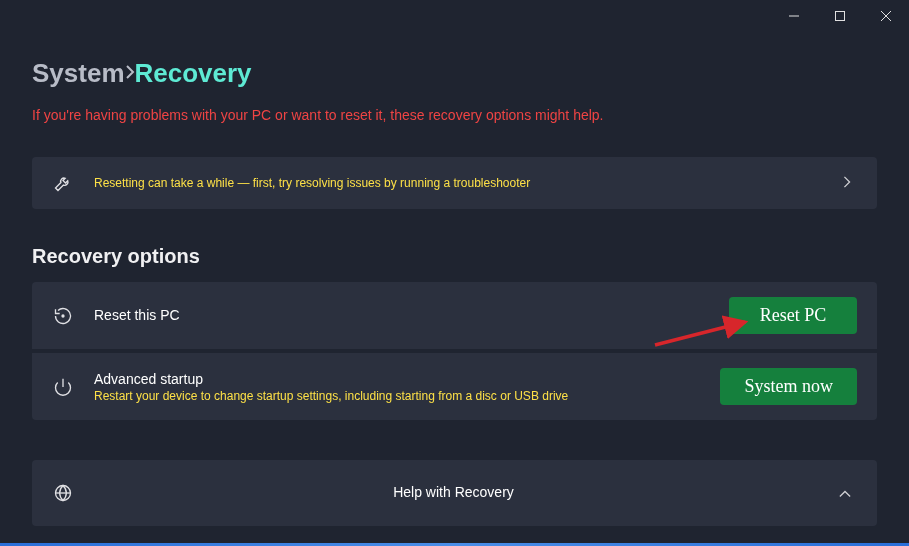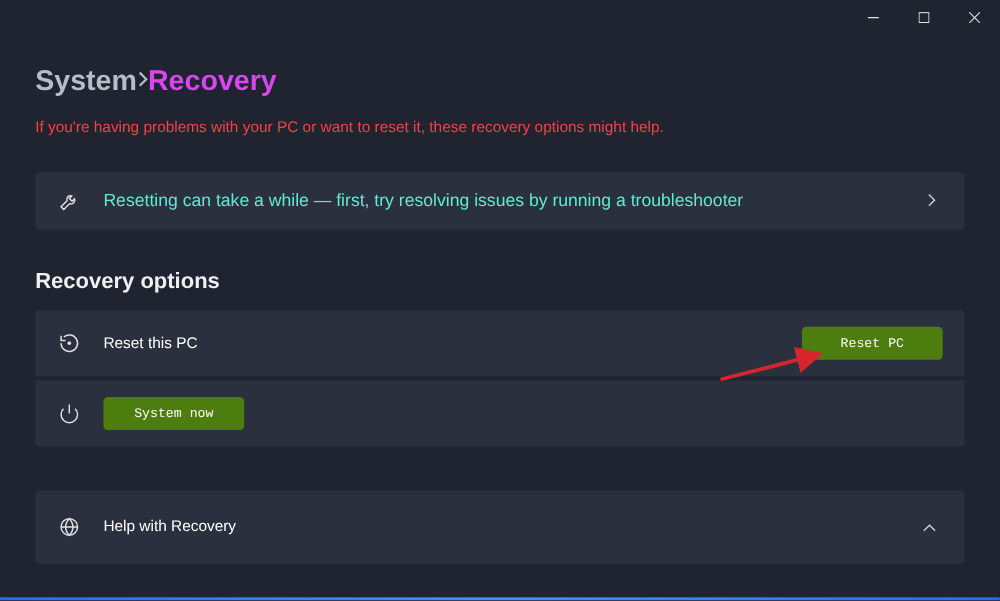--- a/index.html
+++ b/index.html
@@ -46,21 +46,21 @@
       color: #b8bcc7;
     }
     .breadcrumb-chevron {
       color: #b8bcc7;
       font-size: 14px;
       font-weight: 600;
     }
     .breadcrumb-current {
       font-size: 26px;
       font-weight: 600;
-      color: #d946ef;
+      color: #5eead4;
     }
     .intro-text {
       font-size: 14px;
       color: #ef4444;
       margin-bottom: 34px;
     }
     .section-heading {
       font-size: 20px;
       font-weight: 600;
       color: #f0f0f2;
@@ -87,36 +87,36 @@
     .card-text {
       flex: 1;
       min-width: 0;
     }
     .card-title {
       font-size: 14px;
       color: #ffffff;
       margin-bottom: 2px;
     }
     .card-subtitle {
-      font-size: 16px;
-      color: #5eead4;
+      font-size: 12px;
+      color: #fde047;
     }
     .card-action {
       flex: 0 0 auto;
     }
     .btn {
-      background: #4d7c0f;
+      background: #15803d;
       border: none;
       color: #ffffff;
-      font-size: 12px;
+      font-size: 18px;
       padding: 8px 24px;
       border-radius: 4px;
       cursor: pointer;
       min-width: 128px;
-      font-family: Liberation Mono, monospace;
+      font-family: Liberation Serif, serif;
     }
     .chevron-right {
       color: #d0d0d4;
       font-size: 13px;
       padding: 0 6px;
     }
     .chevron-up {
       color: #d0d0d4;
       font-size: 13px;
       padding: 0 6px;
@@ -134,20 +134,21 @@
     }
     .recovery-group .card:last-child {
       border-bottom-left-radius: 4px;
       border-bottom-right-radius: 4px;
     }
     .help-section {
       margin-top: 36px;
     }
     .help-section .card {
       padding: 22px 20px;
+      text-align: center;
     }
     .arrow-annotation {
       position: absolute;
       left: 650px;
       top: 300px;
       pointer-events: none;
     }
     .taskbar-highlight {
       position: absolute;
       bottom: 0;
@@ -226,20 +227,24 @@
         <button class="btn">Reset PC</button>
       </div>
     </div>
 
     <div class="card">
       <div class="card-icon">
         <svg width="20" height="20" viewBox="0 0 24 24" fill="none" stroke="currentColor" stroke-width="1.6">
           <path d="M18.4 6.6a9 9 0 1 1-12.8 0"></path>
           <line x1="12" y1="2" x2="12" y2="12"></line>
         </svg>
+      </div>
+      <div class="card-text">
+        <div class="card-title">Advanced startup</div>
+        <div class="card-subtitle">Restart your device to change startup settings, including starting from a disc or USB drive</div>
       </div>
       <div class="card-action">
         <button class="btn">System now</button>
       </div>
     </div>
   </div>
 
   <div class="help-section">
     <div class="card">
       <div class="card-icon">

